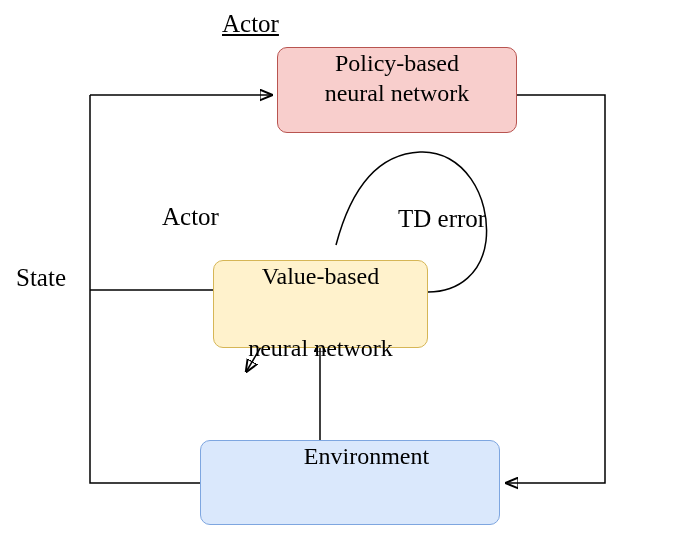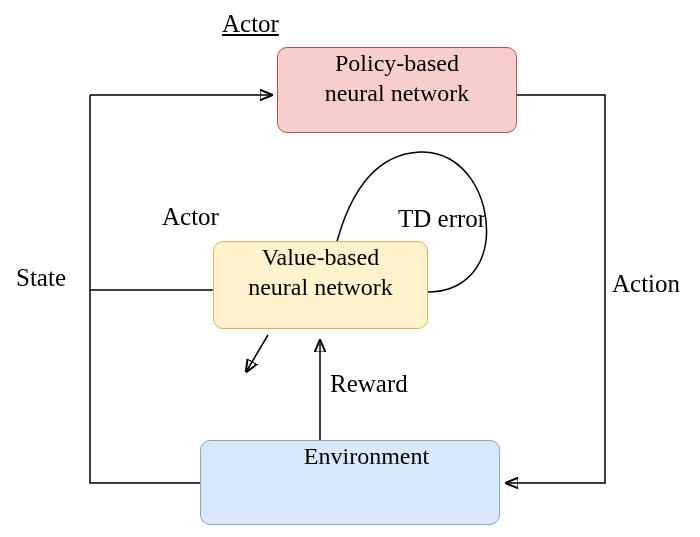--- a/index.html
+++ b/index.html
@@ -25,22 +25,22 @@
     border: 1.5px solid #000;
     font-size: 24px;
     line-height: 1.25;
     text-align: center;
   }
   .node-policy {
     left: 277px; top: 47px; width: 240px; height: 86px;
     background: #f8cecc; border-color: #b85450;
   }
   .node-value {
-    left: 213px; top: 241px; width: 215px; height: 88px;
-    background: #fff2cc; border-color: #d6b656;
+    left: 213px; top: 260px; width: 215px; height: 88px;
+    background: #fff2cc; border-color: #d6b656; gap: 42px;
   }
   .node-environment {
     left: 200px; top: 440px; width: 300px; height: 85px;
     background: #dae8fc; border-color: #7ea6e0; padding-left: 33px;
   }
   .lbl {
     position: absolute;
     font-size: 25px;
     white-space: nowrap;
   }
@@ -89,16 +89,14 @@
   </div>
 
   <div class="node node-environment">
     <div>Environment</div>
   </div>
 
   <div class="lbl lbl-actor">Actor</div>
   <div class="lbl lbl-critic">Actor</div>
   <div class="lbl lbl-tderror">TD error</div>
   <div class="lbl lbl-state">State</div>
-  <div class="lbl lbl-action">Action</div>
-  <div class="lbl lbl-reward">Reward</div>
 
 </div>
 
 </body></html>

